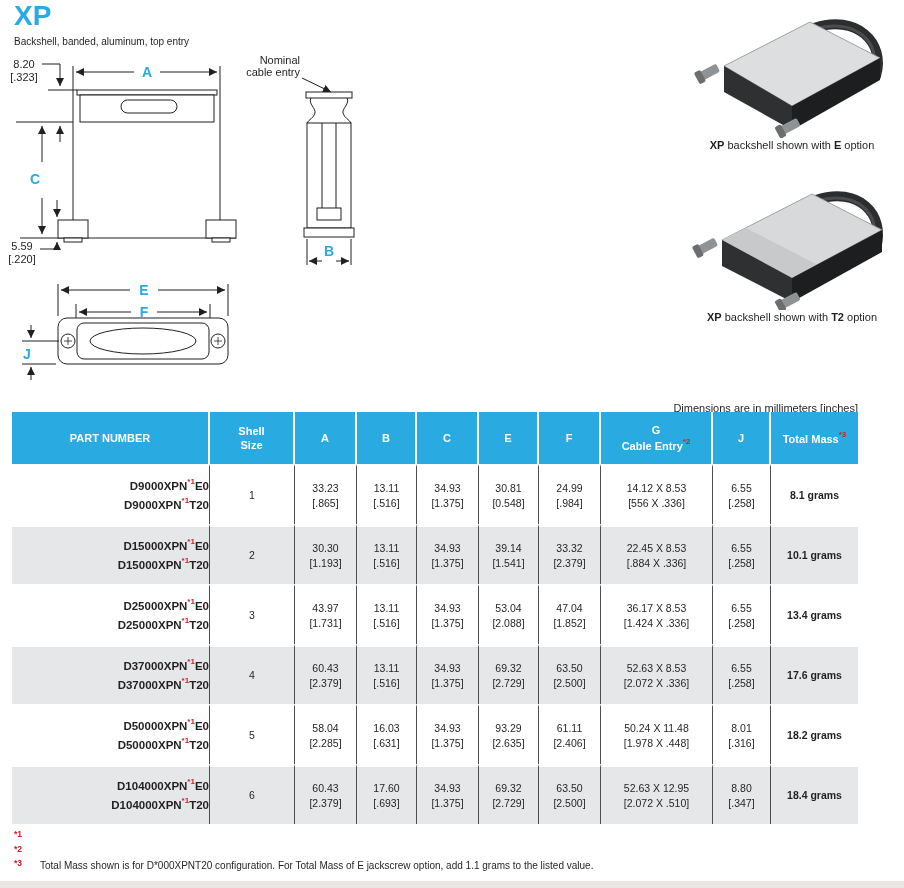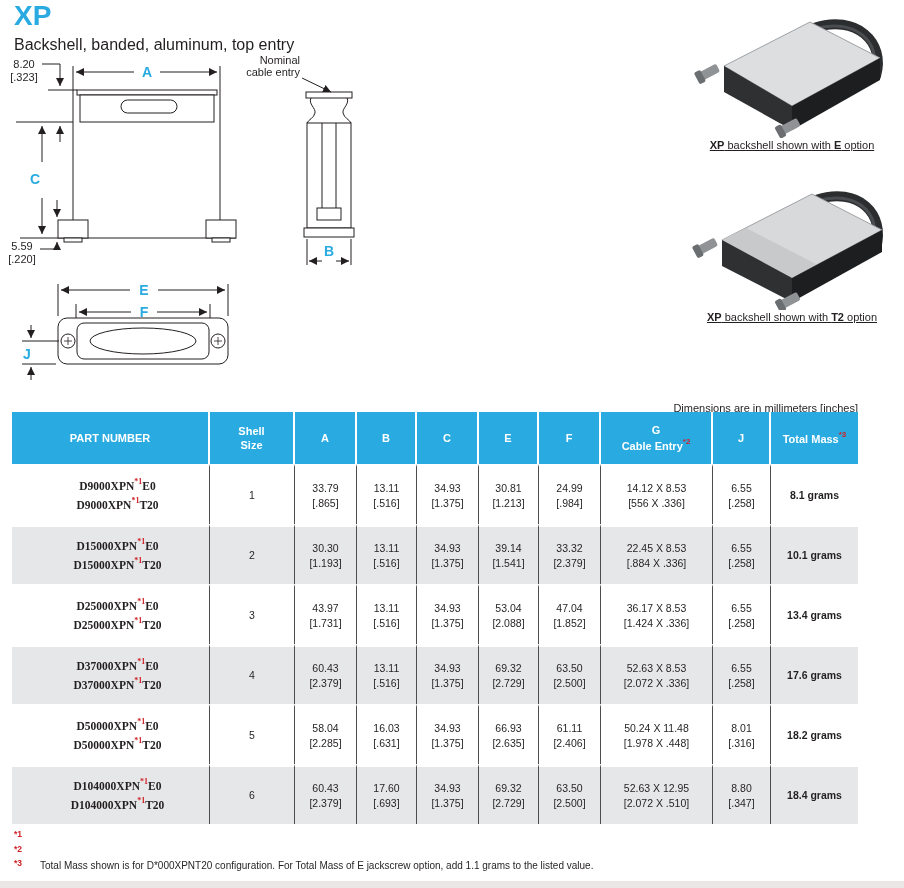--- a/index.html
+++ b/index.html
@@ -1,39 +1,39 @@
 <!DOCTYPE html>
 <html><head>
 <meta charset="utf-8">
 <style>
   html,body{margin:0;padding:0;background:#fff;}
   .page{position:relative;width:904px;height:888px;background:#fff;overflow:hidden;
         font-family:"Liberation Sans",sans-serif;color:#231f20;}
   .title{position:absolute;left:14px;top:0px;font-size:28px;font-weight:bold;color:#29abe2;}
-  .subtitle{position:absolute;left:14px;top:36px;font-size:16px;}
+  .subtitle{position:absolute;left:14px;top:36px;font-size:10px;}
   svg text{font-family:"Liberation Sans",sans-serif;}
   .dimlabel{fill:#29abe2;font-weight:bold;font-size:14px;}
   .dimtext{fill:#231f20;font-size:11px;}
   .drawing{position:absolute;left:0;top:50px;}
   .photo1{position:absolute;left:694px;top:12px;}
   .photo2{position:absolute;left:690px;top:182px;}
-  .caption{position:absolute;width:212px;text-align:center;font-size:11px;color:#231f20;text-decoration:underline;}
+  .caption{position:absolute;width:212px;text-align:center;font-size:11px;color:#231f20;}
   .cap1{left:686px;top:139px;}
   .cap2{left:686px;top:311px;}
   .dimnote{position:absolute;top:402px;right:46px;width:400px;text-align:right;font-size:11px;}
   .tblwrap{position:absolute;left:12px;top:412px;width:846px;}
   table{width:100%;border-collapse:separate;border-spacing:0;table-layout:fixed;}
   th{background:#29abe2;color:#fff;font-size:11px;font-weight:bold;height:52px;
      border-right:2px solid #fff;vertical-align:middle;text-align:center;line-height:1.3;padding:0;}
   th:last-child{border-right:none;}
   td{border-right:1px solid #4d4d4f;border-top:3px solid #fff;height:57px;text-align:center;
      font-size:10.5px;line-height:1.4;vertical-align:middle;padding:0;}
   td:last-child{border-right:none;font-weight:bold;}
   tr.alt td{background:#e6e7e8;}
-  td.pn{text-align:center;padding-left:14px;font-weight:bold;font-size:11.5px;line-height:1.55;font-family:Liberation Serif, serif;}
+  td.pn{text-align:right;padding-left:14px;font-weight:bold;font-size:11.5px;line-height:1.55;}
   sup.red{color:#cf2026;font-size:8px;font-weight:bold;position:relative;top:-1px;}
   .fnwrap{position:absolute;left:14px;top:831px;font-size:10px;}
   .fnline{display:flex;margin-bottom:4.5px;}
   .fnmark{color:#cf2026;font-size:8.5px;font-weight:bold;width:26px;flex:0 0 26px;position:relative;top:-2px;}
   .bottombar{position:absolute;left:0;bottom:0;width:100%;height:7px;background:#eae6e3;}
   b{font-weight:bold;}
 </style>
 </head>
 <body>
 
@@ -207,34 +207,34 @@
         </tr>
       </thead>
       <tbody>
         <tr>
           <td class="pn">
             <div><span>D9000XPN</span><sup class="red">*1</sup><span>E0</span></div>
             <div><span>D9000XPN</span><sup class="red">*1</sup><span>T20</span></div>
           </td>
           <td><span>1</span></td>
           <td>
-              <div>33.79</div>
+              <div>33.23</div>
               <div>[.865]</div>
             </td>
           <td>
               <div>13.11</div>
               <div>[.516]</div>
             </td>
           <td>
               <div>34.93</div>
               <div>[1.375]</div>
             </td>
           <td>
               <div>30.81</div>
-              <div>[1.213]</div>
+              <div>[0.548]</div>
             </td>
           <td>
               <div>24.99</div>
               <div>[.984]</div>
             </td>
           <td>
               <div>14.12 X 8.53</div>
               <div>[556 X .336]</div>
             </td>
           <td>
@@ -363,21 +363,21 @@
             </td>
           <td>
               <div>16.03</div>
               <div>[.631]</div>
             </td>
           <td>
               <div>34.93</div>
               <div>[1.375]</div>
             </td>
           <td>
-              <div>66.93</div>
+              <div>93.29</div>
               <div>[2.635]</div>
             </td>
           <td>
               <div>61.11</div>
               <div>[2.406]</div>
             </td>
           <td>
               <div>50.24 X 11.48</div>
               <div>[1.978 X .448]</div>
             </td>

